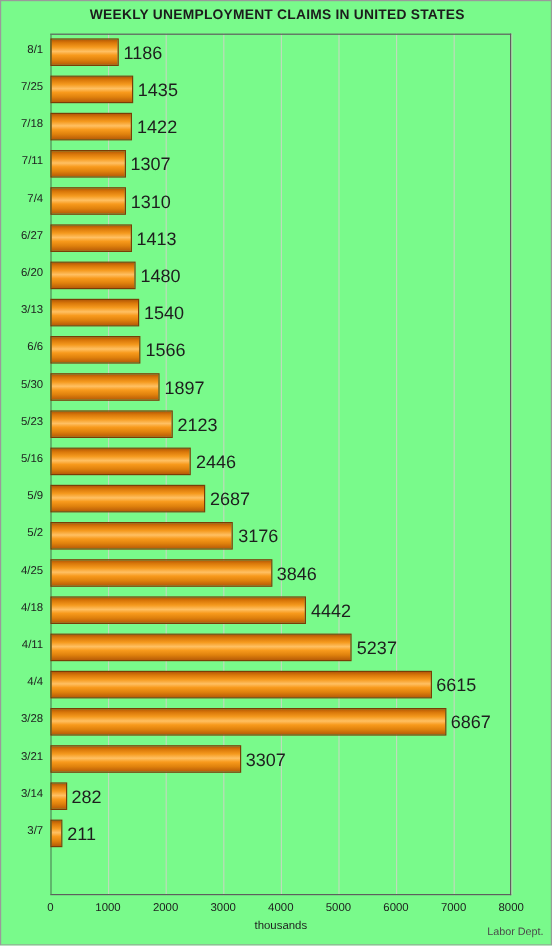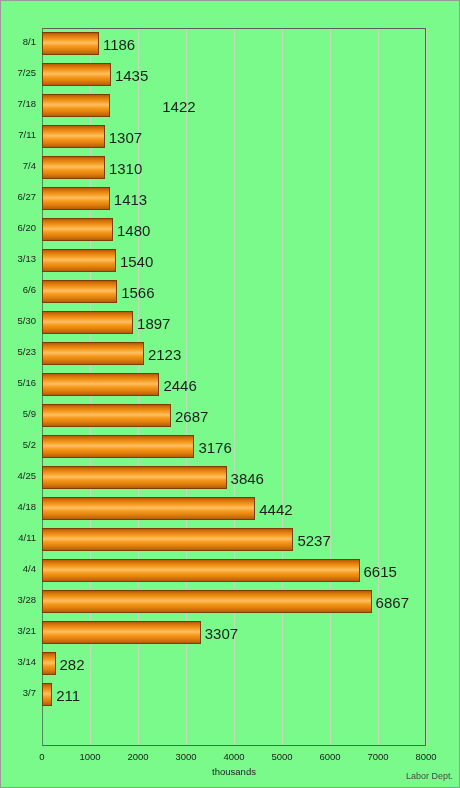--- a/index.html
+++ b/index.html
@@ -121,20 +121,21 @@
     font-size: 9px;
     color: #4a4a4a;
     white-space: nowrap;
   }
 </style>
 </head>
 <body>
 
 <div id="chart-root">
 
+  <div id="chart-title">WEEKLY UNEMPLOYMENT CLAIMS IN UNITED STATES</div>
 
   <div id="gridlines">
       <div class="gridline" style="left: 89px;"></div>
       <div class="gridline" style="left: 137px;"></div>
       <div class="gridline" style="left: 185px;"></div>
       <div class="gridline" style="left: 233px;"></div>
       <div class="gridline" style="left: 281px;"></div>
       <div class="gridline" style="left: 329px;"></div>
       <div class="gridline" style="left: 377px;"></div>
       <div class="gridline" style="left: 425px;"></div>
@@ -149,21 +150,21 @@
         <div class="bar-value" style="left: 101.928px;">1186</div>
       </div>
       <div class="bar-row" style="top: 58px;">
         <div class="cat-label">7/25</div>
         <div class="bar" style="width: 68.88px;"></div>
         <div class="bar-value" style="left: 113.88px;">1435</div>
       </div>
       <div class="bar-row" style="top: 89px;">
         <div class="cat-label">7/18</div>
         <div class="bar" style="width: 68.256px;"></div>
-        <div class="bar-value" style="left: 113.256px; margin-left: 48px;">1422</div>
+        <div class="bar-value" style="left: 113.256px;">1422</div>
       </div>
       <div class="bar-row" style="top: 120px;">
         <div class="cat-label">7/11</div>
         <div class="bar" style="width: 62.736px;"></div>
         <div class="bar-value" style="left: 107.736px;">1307</div>
       </div>
       <div class="bar-row" style="top: 151px;">
         <div class="cat-label">7/4</div>
         <div class="bar" style="width: 62.88px;"></div>
         <div class="bar-value" style="left: 107.88px;">1310</div>

